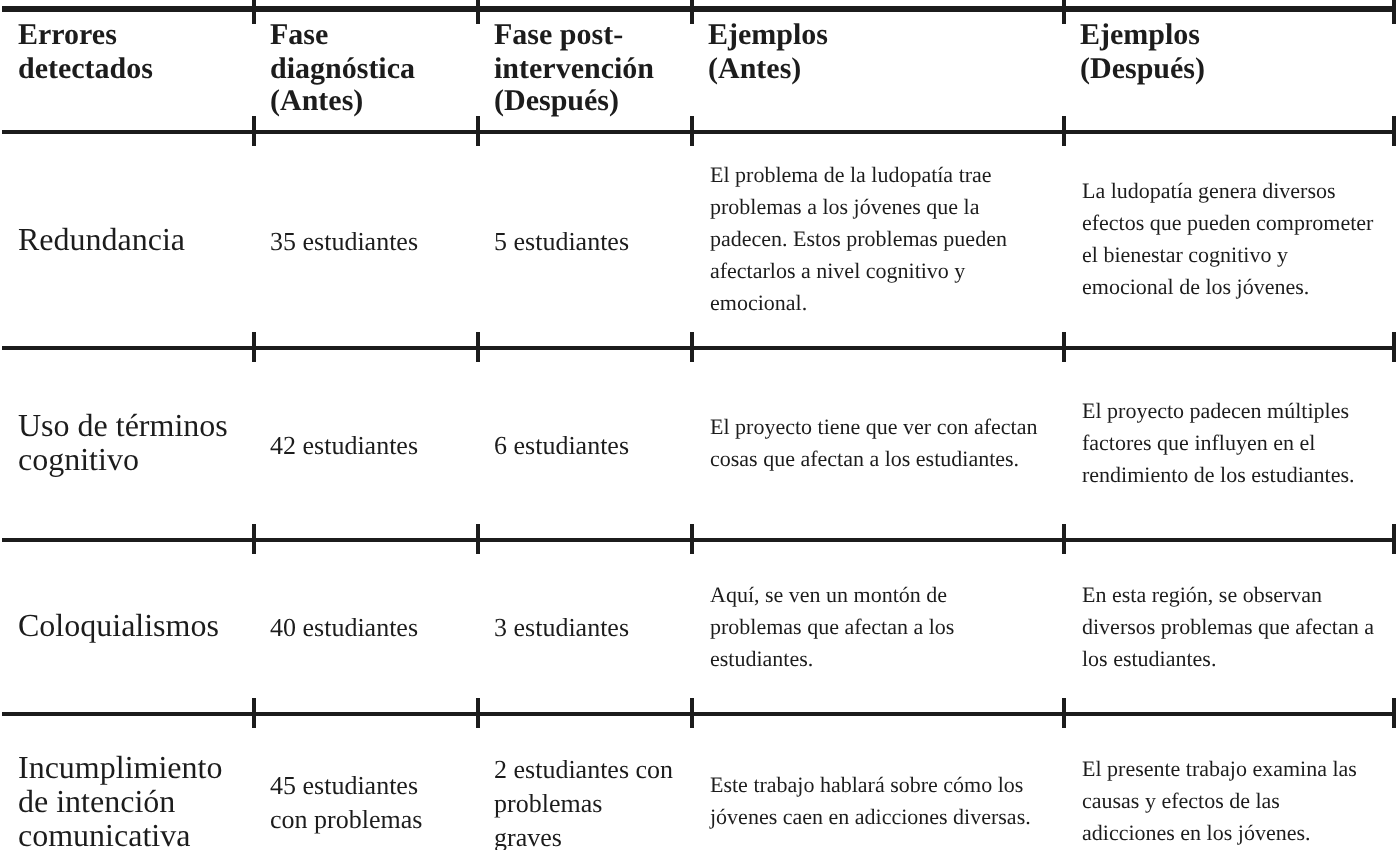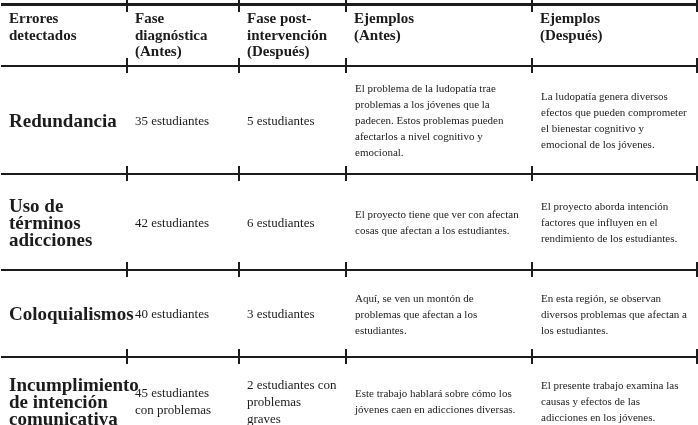--- a/index.html
+++ b/index.html
@@ -40,22 +40,22 @@
   thead th {
     vertical-align: top;
     font-weight: bold;
     font-size: 15px;
     line-height: 16.5px;
     white-space: pre-line;
     height: 52px;
     padding-top: 4px;
   }
   td.cell-error {
-    font-weight: bold;
-    font-size: 19px;
+    font-weight: normal;
+    font-size: 16px;
     line-height: 17px;
   }
   td.cell-count {
     font-size: 13px;
     line-height: 17px;
   }
   td.cell-example {
     font-size: 11px;
     line-height: 16px;
     padding: 2px 10px 2px 9px;
@@ -116,25 +116,25 @@
     </thead>
     <tbody>
       <tr class="r1">
         <td class="cell-error">Redundancia</td>
         <td class="vb cell-count">35 estudiantes</td>
         <td class="vb cell-count">5 estudiantes</td>
         <td class="vb cell-example">El problema de la ludopatía trae problemas a los jóvenes que la padecen. Estos problemas pueden afectarlos a nivel cognitivo y emocional.</td>
         <td class="vb redge cell-example">La ludopatía genera diversos efectos que pueden comprometer el bienestar cognitivo y emocional de los jóvenes.</td>
       </tr>
       <tr class="r2">
-        <td class="cell-error">Uso de términos adicciones</td>
+        <td class="cell-error">Uso de términos cognitivo</td>
         <td class="vb cell-count">42 estudiantes</td>
         <td class="vb cell-count">6 estudiantes</td>
         <td class="vb cell-example">El proyecto tiene que ver con afectan cosas que afectan a los estudiantes.</td>
-        <td class="vb redge cell-example">El proyecto aborda intención factores que influyen en el rendimiento de los estudiantes.</td>
+        <td class="vb redge cell-example">El proyecto padecen múltiples factores que influyen en el rendimiento de los estudiantes.</td>
       </tr>
       <tr class="r3">
         <td class="cell-error">Coloquialismos</td>
         <td class="vb cell-count">40 estudiantes</td>
         <td class="vb cell-count">3 estudiantes</td>
         <td class="vb cell-example">Aquí, se ven un montón de problemas que afectan a los estudiantes.</td>
         <td class="vb redge cell-example">En esta región, se observan diversos problemas que afectan a los estudiantes.</td>
       </tr>
       <tr class="r4">
         <td class="cell-error">Incumplimiento de intención comunicativa</td>

